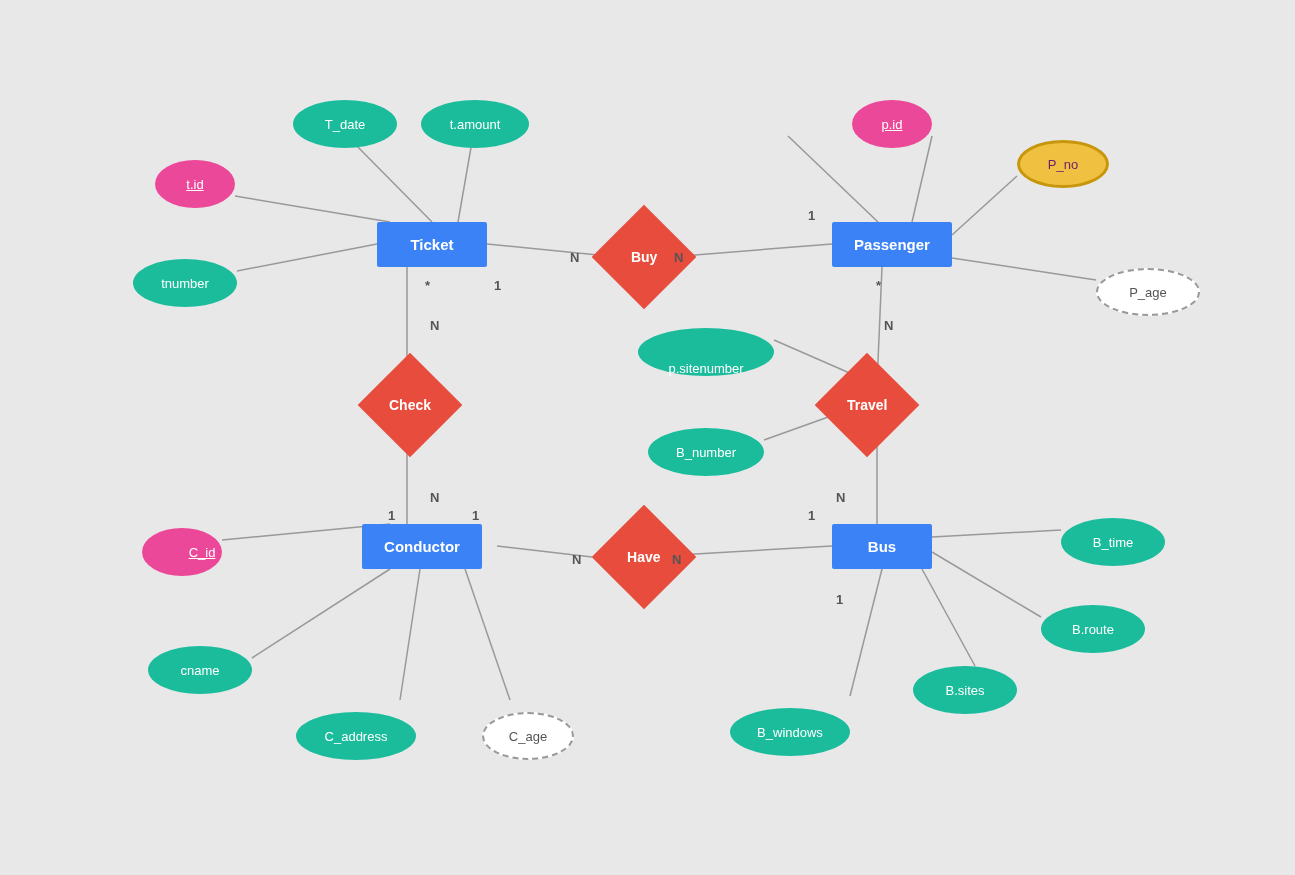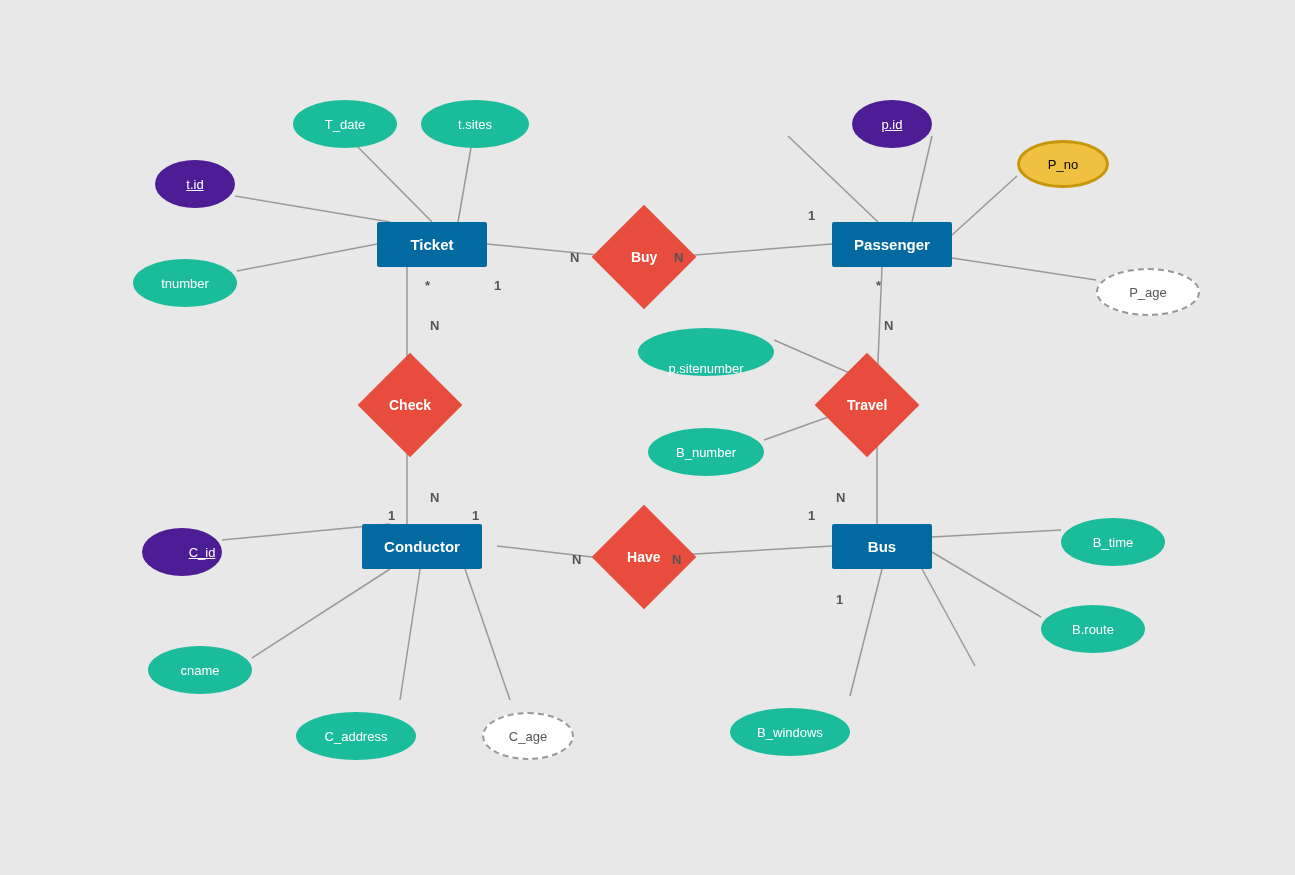--- a/index.html
+++ b/index.html
@@ -18,21 +18,21 @@
     }
     svg.lines {
       position: absolute;
       top: 0; left: 0;
       width: 1295px;
       height: 875px;
       pointer-events: none;
     }
     .entity {
       position: absolute;
-      background: #0369a1;
+      background: #3b82f6;
       color: white;
       font-size: 15px;
       font-weight: bold;
       display: flex;
       align-items: center;
       justify-content: center;
       border-radius: 2px;
     }
     .relation {
       position: absolute;
@@ -60,30 +60,30 @@
       color: white;
       font-size: 13px;
       font-weight: 500;
       display: flex;
       align-items: center;
       justify-content: center;
       border-radius: 50%;
       text-align: center;
     }
     .attribute.key-attr {
-      background: #4c1d95;
+      background: #ec4899;
     }
     .attribute.derived-attr {
       background: white;
       color: #555;
       border: 2px dashed #999;
     }
     .attribute.multivalued-attr {
       background: #f0c040;
-      color: #000000;
+      color: #701a75;
       border: 3px solid #c8960a;
     }
     .attribute.key-underline span {
       text-decoration: underline;
     }
     .cardinality {
       position: absolute;
       font-size: 13px;
       color: #555;
       font-weight: bold;
@@ -180,21 +180,21 @@
     <div class="relation-inner" style="width:74px;height:74px;">
       <span>Have</span>
     </div>
   </div>
 
   <div class="attribute" style="left:293px;top:100px;width:104px;height:48px;border-radius:50%;text-align:right;">
     <span>T_date</span>
   </div>
 
   <div class="attribute" style="left:421px;top:100px;width:108px;height:48px;border-radius:50%;">
-    <span>t.sites</span>
+    <span>t.amount</span>
   </div>
 
   <div class="attribute key-attr key-underline" style="left:155px;top:160px;width:80px;height:48px;border-radius:50%;">
     <span style="text-decoration:underline;">t.id</span>
   </div>
 
   <div class="attribute" style="left:133px;top:259px;width:104px;height:48px;border-radius:50%;">
     <span>tnumber</span>
   </div>
 
@@ -236,20 +236,23 @@
   </div>
 
   <div class="attribute" style="left:1041px;top:605px;width:104px;height:48px;border-radius:50%;">
     <span>B.route</span>
   </div>
 
   <div class="attribute" style="left:1061px;top:518px;width:104px;height:48px;border-radius:50%;">
     <span>B_time</span>
   </div>
 
+  <div class="attribute" style="left:913px;top:666px;width:104px;height:48px;border-radius:50%;">
+    <span>B.sites</span>
+  </div>
 
   <div class="attribute" style="left:730px;top:708px;width:120px;height:48px;border-radius:50%;">
     <span>B_windows</span>
   </div>
 
   <span class="cardinality" style="left:570px;top:250px;">N</span>
   <span class="cardinality" style="left:674px;top:250px;">N</span>
   <span class="cardinality" style="left:808px;top:208px;">1</span>
   <span class="cardinality" style="left:425px;top:278px;">*</span>
   <span class="cardinality" style="left:494px;top:278px;">1</span>

